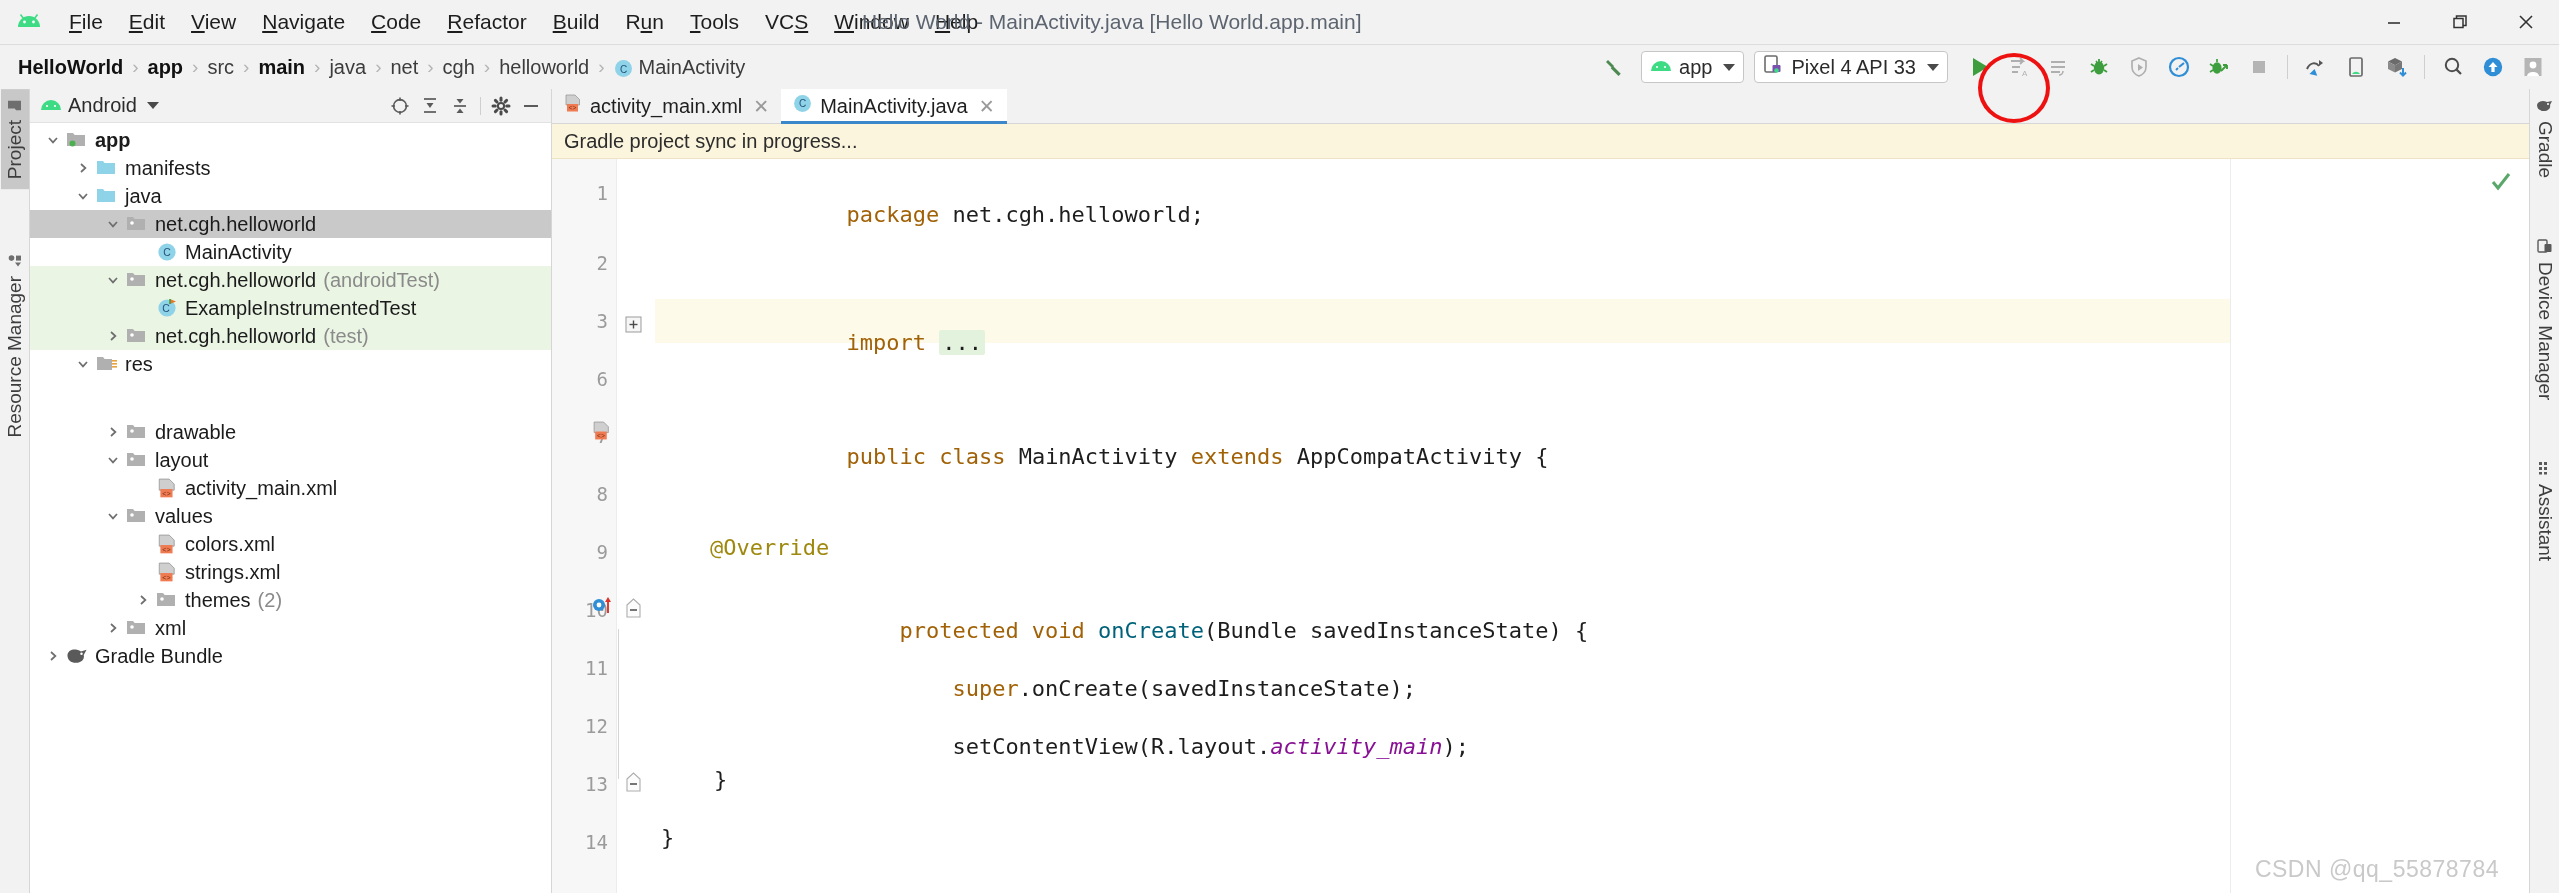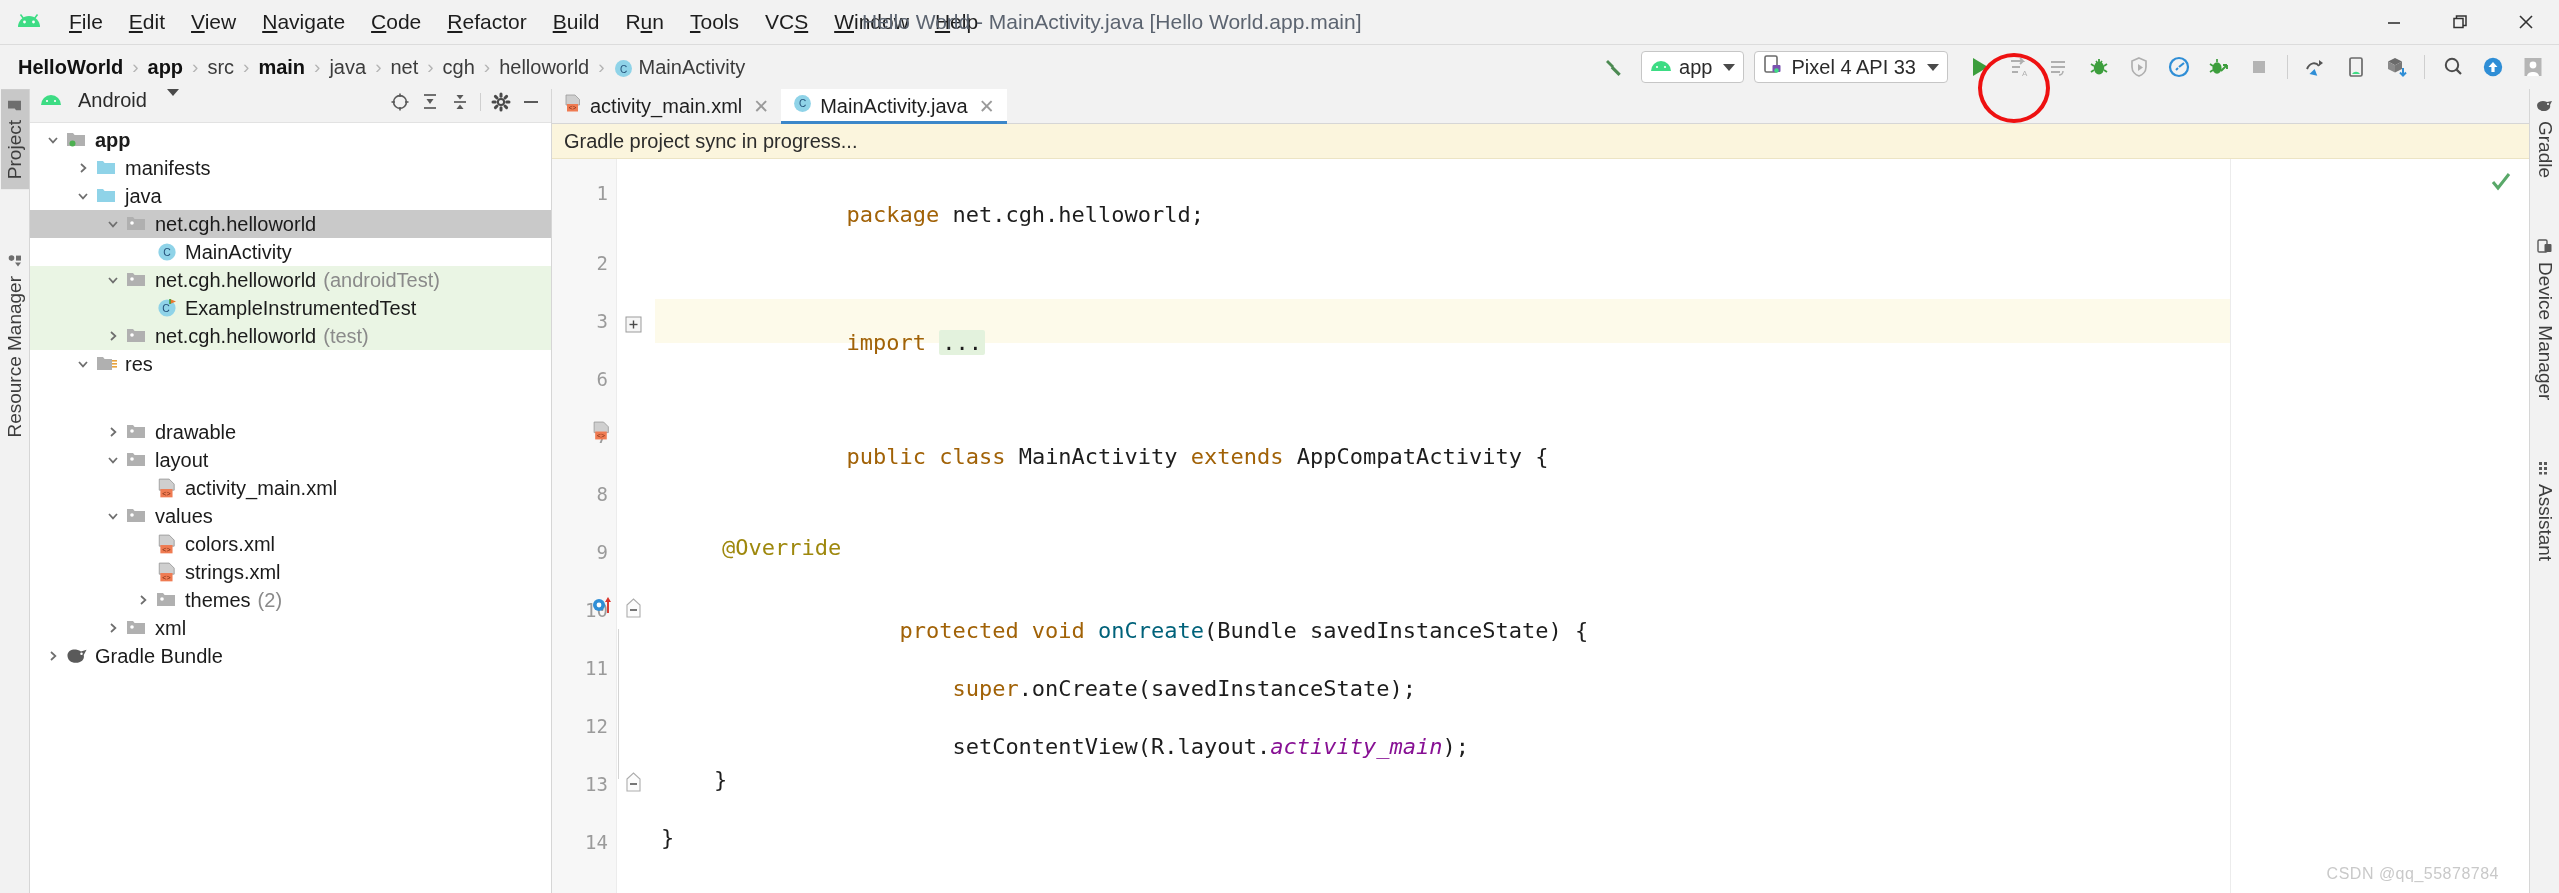--- a/index.html
+++ b/index.html
@@ -93,21 +93,21 @@
   .vtab-r {
     writing-mode: vertical-rl; text-orientation: mixed;
     font-size: 19px; color: #3d3d3d; padding: 10px 3px;
     display: flex; align-items: center; gap: 8px; white-space: nowrap;
   }
 
   
   .project-panel { width: 521px; flex: 0 0 521px; display: flex; flex-direction: column; background: #fff; border-right: 1px solid #d6d6d6; }
   .project-head {
     height: 33px; flex: 0 0 33px; background: #f2f2f2; border-bottom: 1px solid #e2e2e2;
-    display: flex; align-items: flex-start; padding: 0 6px 0 10px; gap: 16px;
+    display: flex; align-items: center; padding: 0 6px 0 10px; gap: 6px;
   }
   .project-head-title { font-size: 20px; color: #2b2b2b; }
   .ph-actions { margin-left: auto; display: flex; align-items: center; gap: 2px; }
   .ph-btn { width: 28px; height: 26px; display: flex; align-items: center; justify-content: center; border-radius: 3px; }
   .tree { flex: 1 1 auto; overflow: hidden; padding-top: 3px; font-size: 20px; }
   .row { height: 28px; display: flex; align-items: center; white-space: nowrap; padding-right: 8px; }
   .row .arrow { width: 22px; display: flex; align-items: center; justify-content: center; flex: 0 0 22px; }
   .row .ico { width: 26px; display: flex; align-items: center; justify-content: center; flex: 0 0 26px; margin-right: 5px; }
   .row .lbl { color: #1b1b1b; }
   .row .lbl.b { font-weight: bold; }
@@ -148,21 +148,21 @@
   .fn { color: #00627a; }
   .fld { color: #871094; font-style: italic; }
   .fold-chip { background: #e3f2dd; padding: 0 3px; border-radius: 2px; }
   .right-strip {
     width: 298px; flex: 0 0 298px; background: #fff; border-left: 1px solid #ececec; position: relative;
   }
   .check-ok { position: absolute; right: 16px; top: 10px; }
 
   .watermark {
     position: absolute; right: 60px; bottom: 10px;
-    font-size: 16px; color: #c9c9c9; letter-spacing: .5px;
+    font-size: 23px; color: #c9c9c9; letter-spacing: .5px;
     font-family: "Liberation Sans", sans-serif;
   }
 </style>
 </head>
 <body>
 
 <div class="app">
 
   <div class="titlebar">
     <div class="logo-android">
@@ -786,21 +786,21 @@
 
             <div class="cl" style="top:18px;left:6px">
               <span class="kw">package</span> net.cgh.helloworld;
             </div>
             <div class="cl" style="top:146px;left:6px">
               <span class="kw">import</span> <span class="fold-chip">...</span>
             </div>
             <div class="cl" style="top:260px;left:6px">
               <span class="kw">public class</span> MainActivity <span class="kw">extends</span> AppCompatActivity {
             </div>
-            <div class="cl ann" style="top:376px;left:14px">    @Override</div>
+            <div class="cl ann" style="top:376px;left:2px">    @Override</div>
             <div class="cl" style="top:434px;left:6px">
               <span class="kw">    protected void </span><span class="fn">onCreate</span>(Bundle savedInstanceState) {
             </div>
             <div class="cl" style="top:492px;left:6px">
               <span class="kw">        super</span>.onCreate(savedInstanceState);
             </div>
             <div class="cl" style="top:550px;left:6px">
               <span>        setContentView(R.layout.</span><span class="fld">activity_main</span><span>);</span>
             </div>
             <div class="cl" style="top:608px;left:6px">    }</div>

